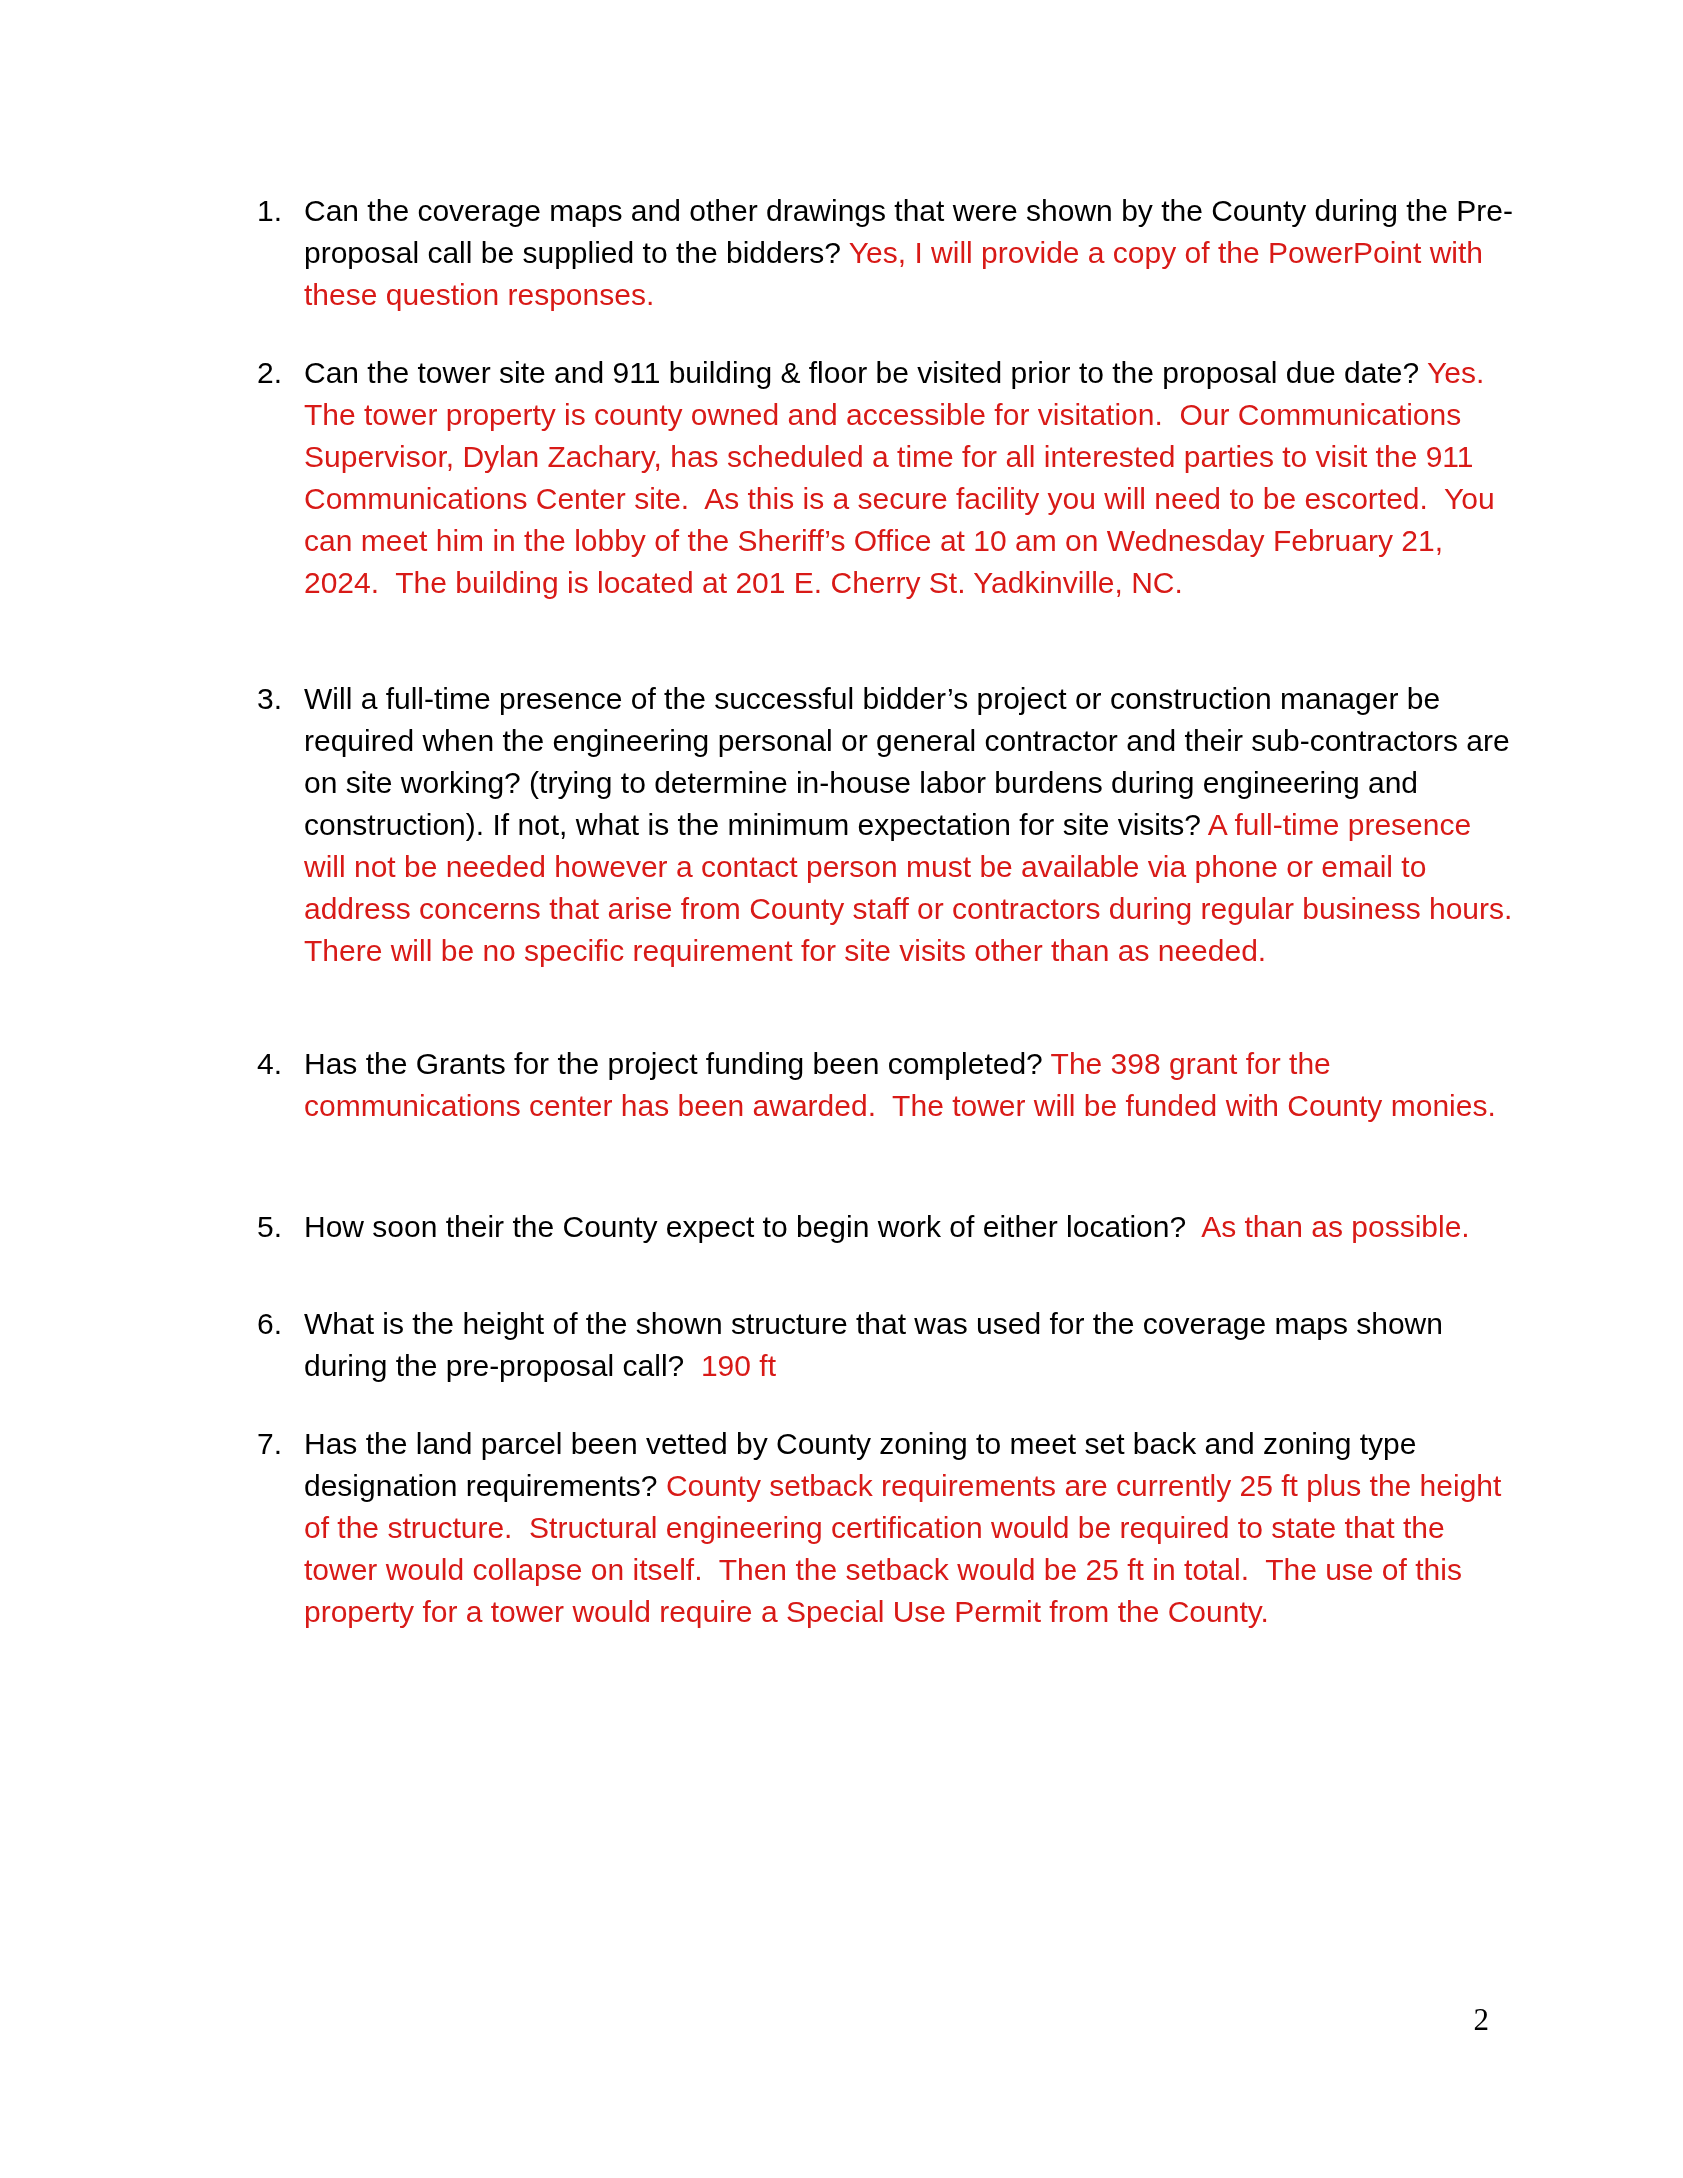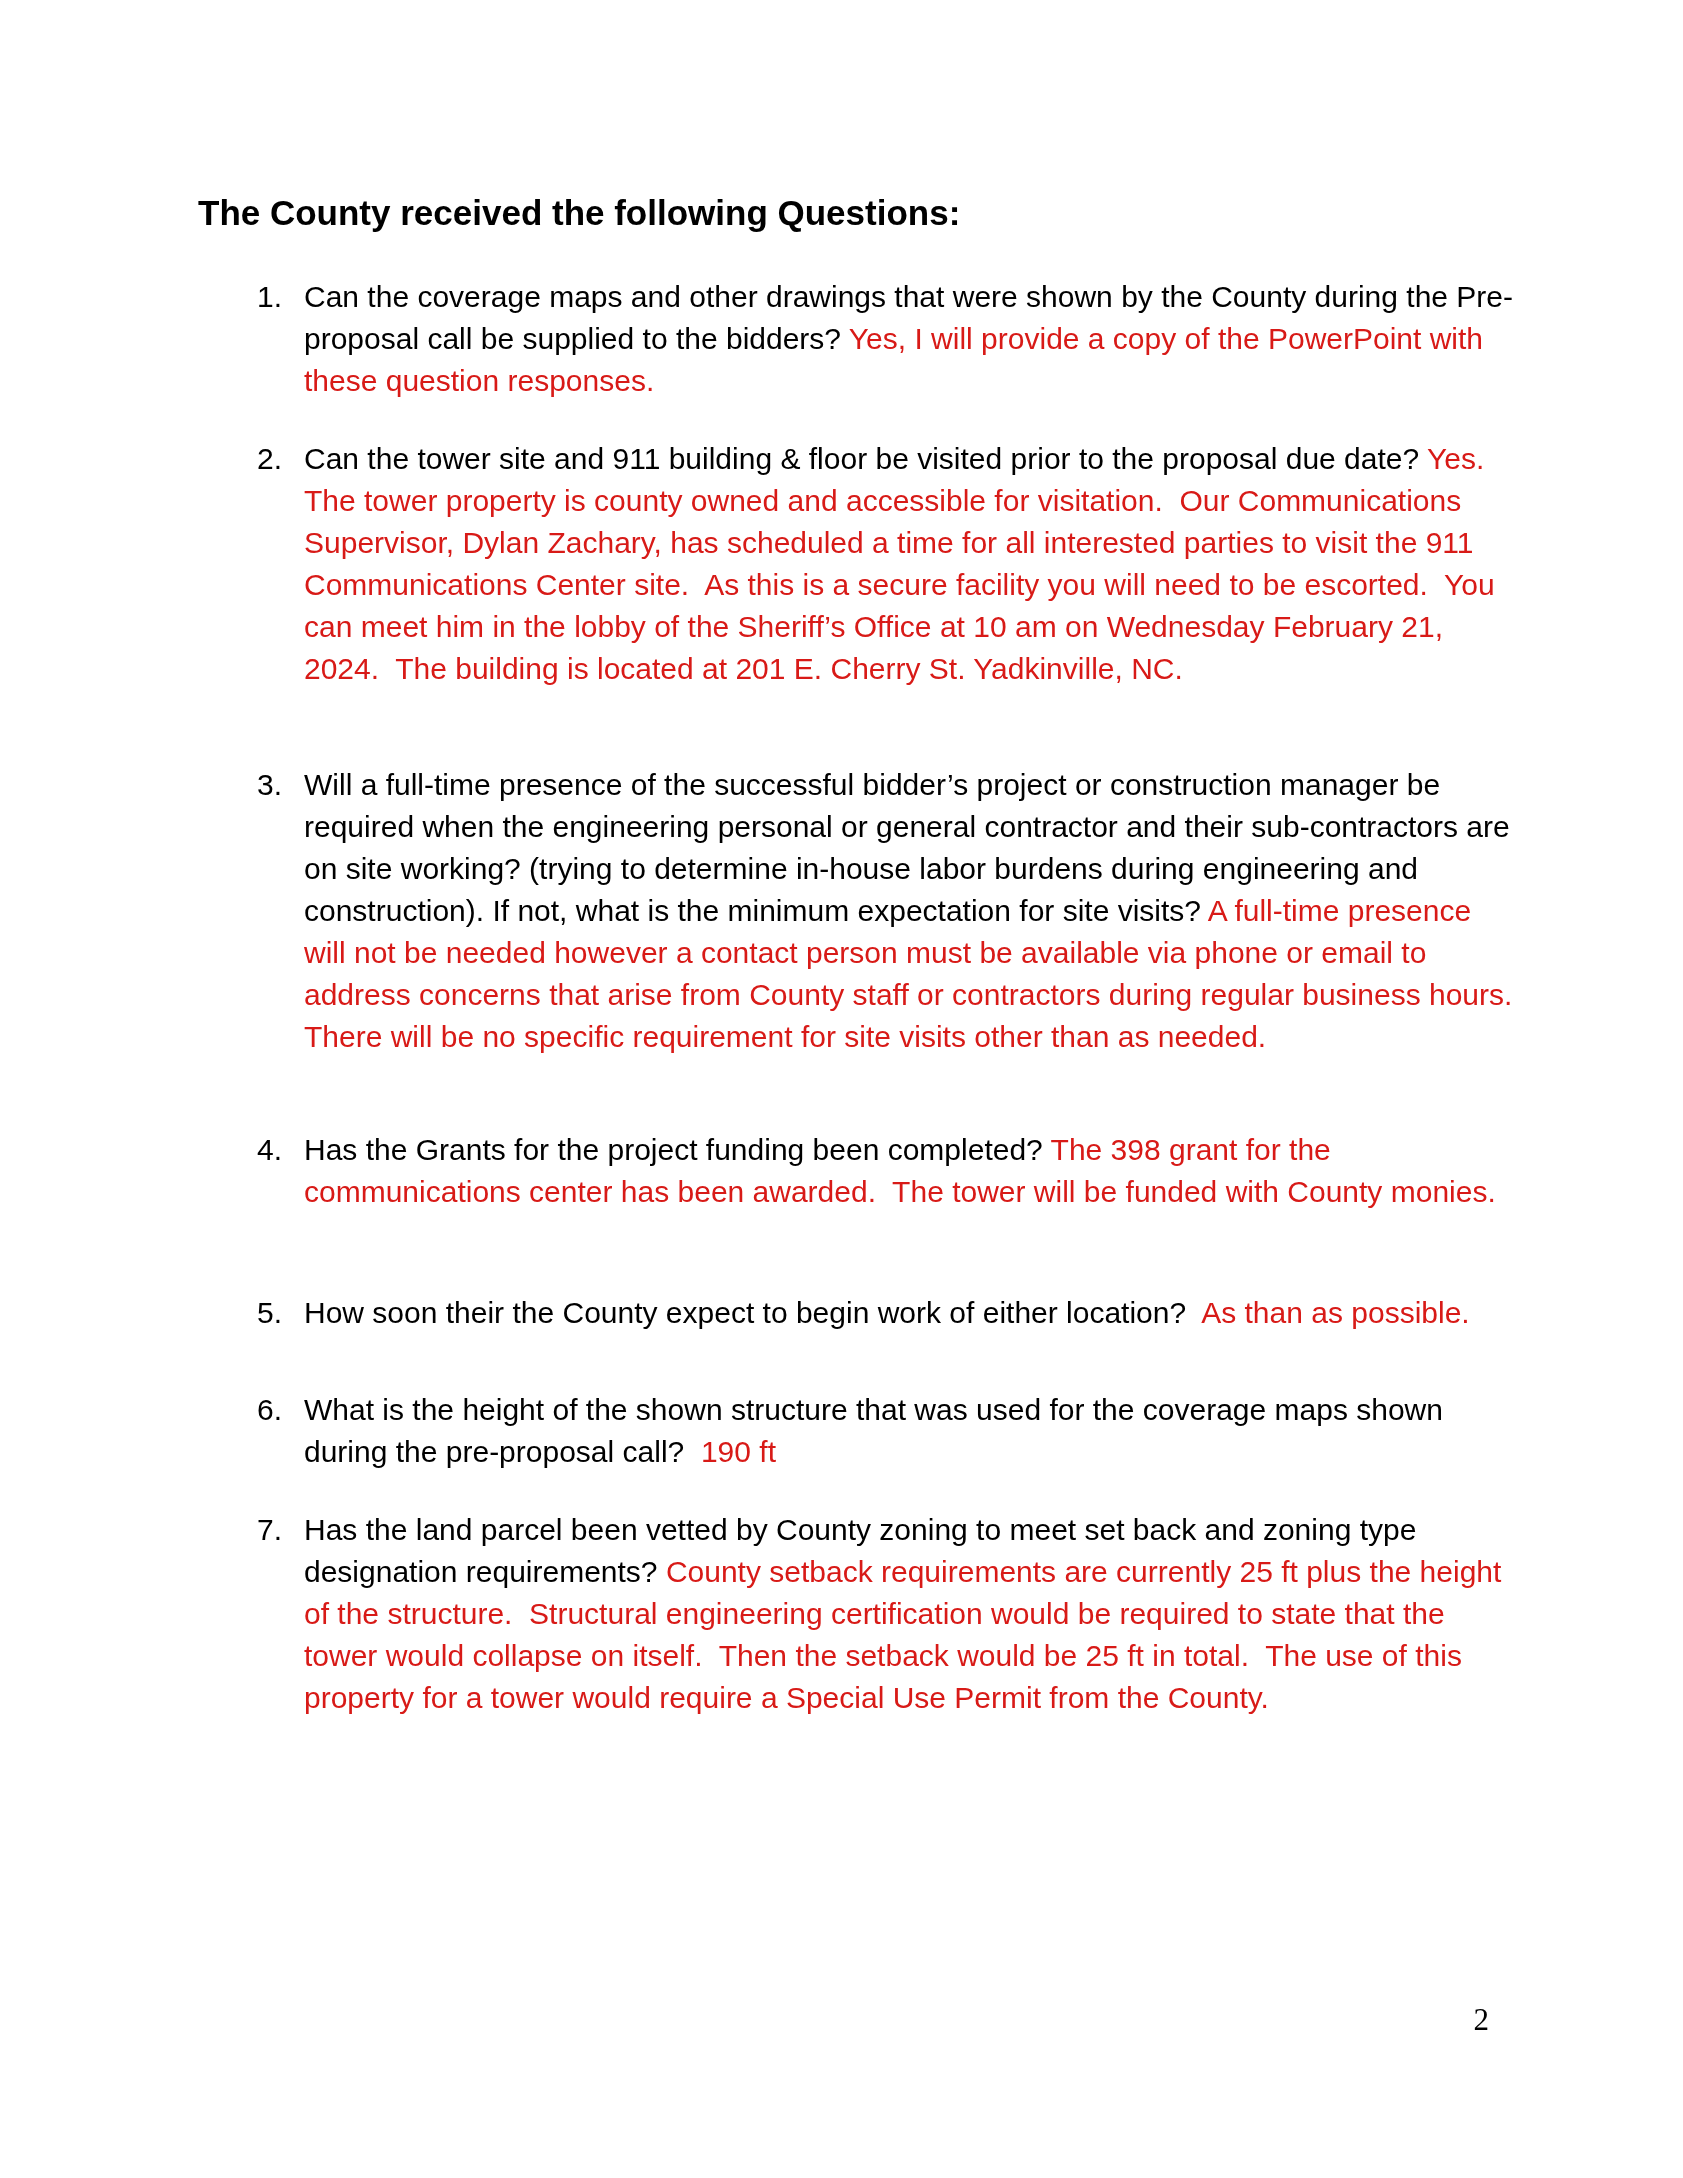--- a/index.html
+++ b/index.html
@@ -71,21 +71,20 @@
     font-size: 31px;
     line-height: 36px;
     color: #000000;
   }
 </style>
 </head>
 <body>
 
 <div class="page">
 
-  <h1 class="doc-title">The County received the following Questions:</h1>
 
   <div>
     <ol class="qa-list">
       <li class="qa-item mb-sm">
         <span class="num">1.</span>
         <div class="qa-text"><span class="question">Can the coverage maps and other drawings that were shown by the County during the Pre-proposal call be supplied to the bidders? </span><span class="answer">Yes, I will provide a copy of the PowerPoint with these question responses.</span></div>
       </li>
       <li class="qa-item mb-lg1">
         <span class="num">2.</span>
         <div class="qa-text"><span class="question">Can the tower site and 911 building &amp; floor be visited prior to the proposal due date? </span><span class="answer">Yes.  The tower property is county owned and accessible for visitation.  Our Communications Supervisor, Dylan Zachary, has scheduled a time for all interested parties to visit the 911 Communications Center site.  As this is a secure facility you will need to be escorted.  You can meet him in the lobby of the Sheriff’s Office at 10 am on Wednesday February 21, 2024.  The building is located at 201 E. Cherry St. Yadkinville, NC.</span></div>

